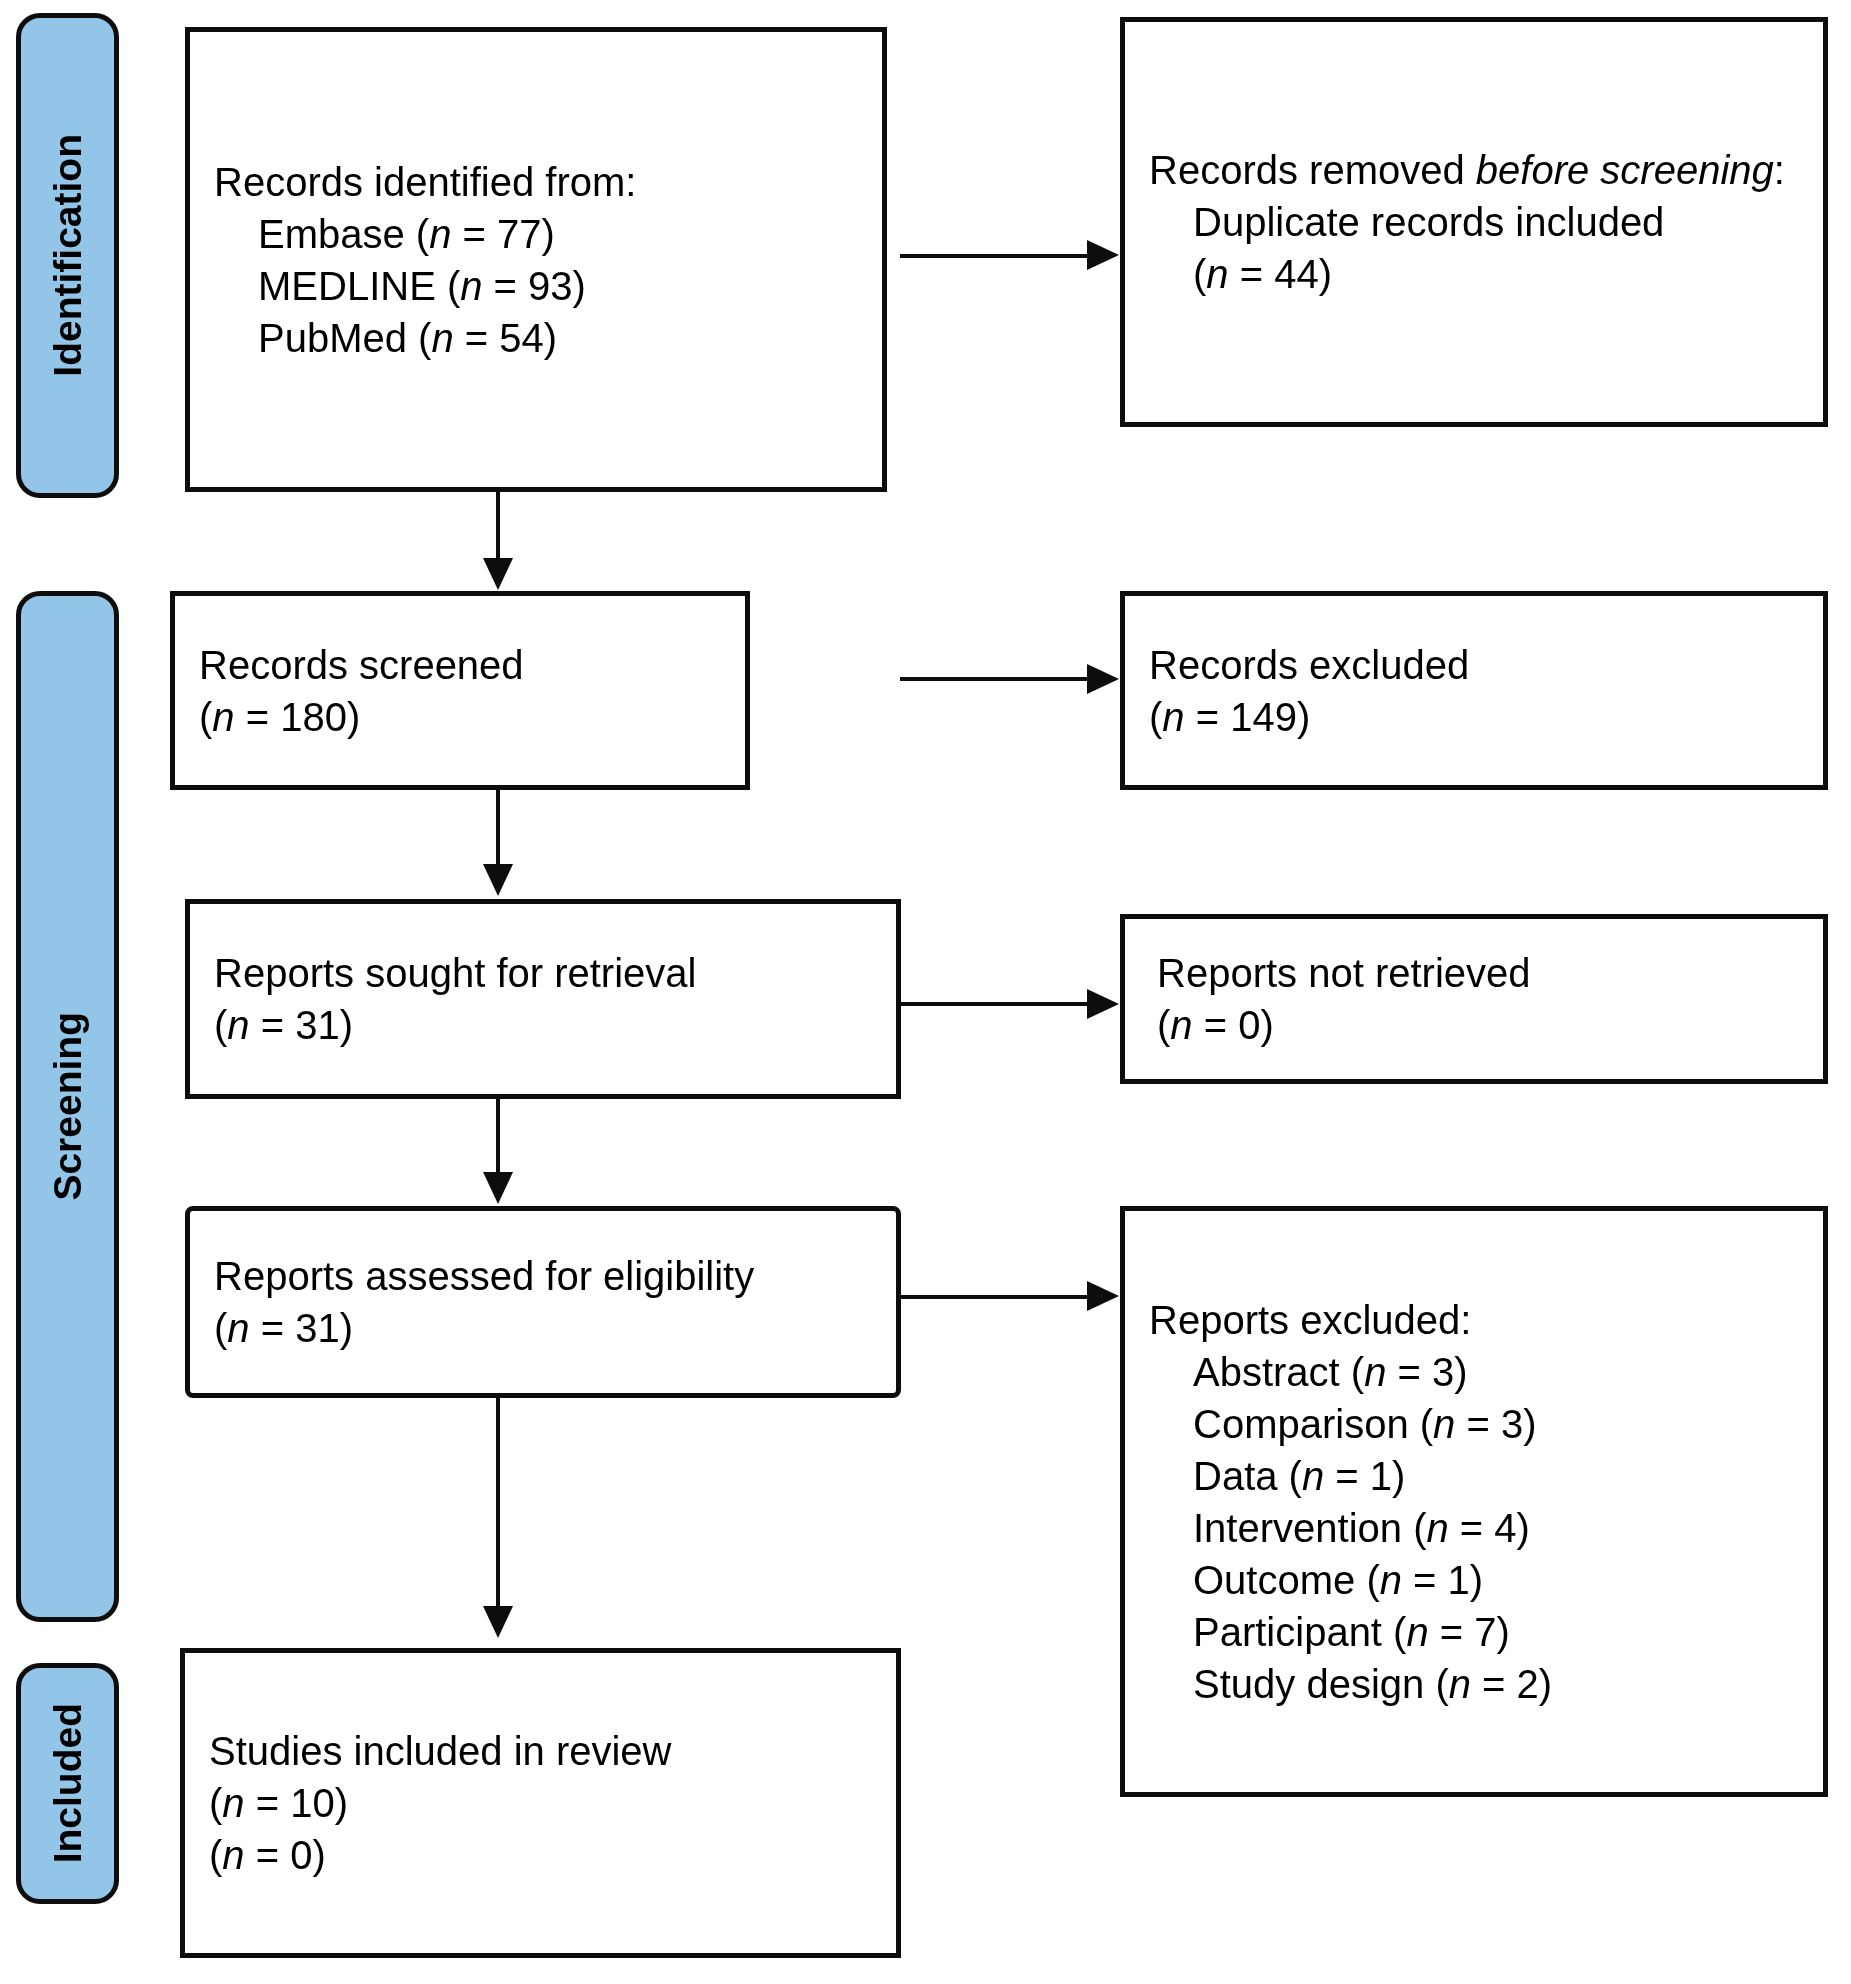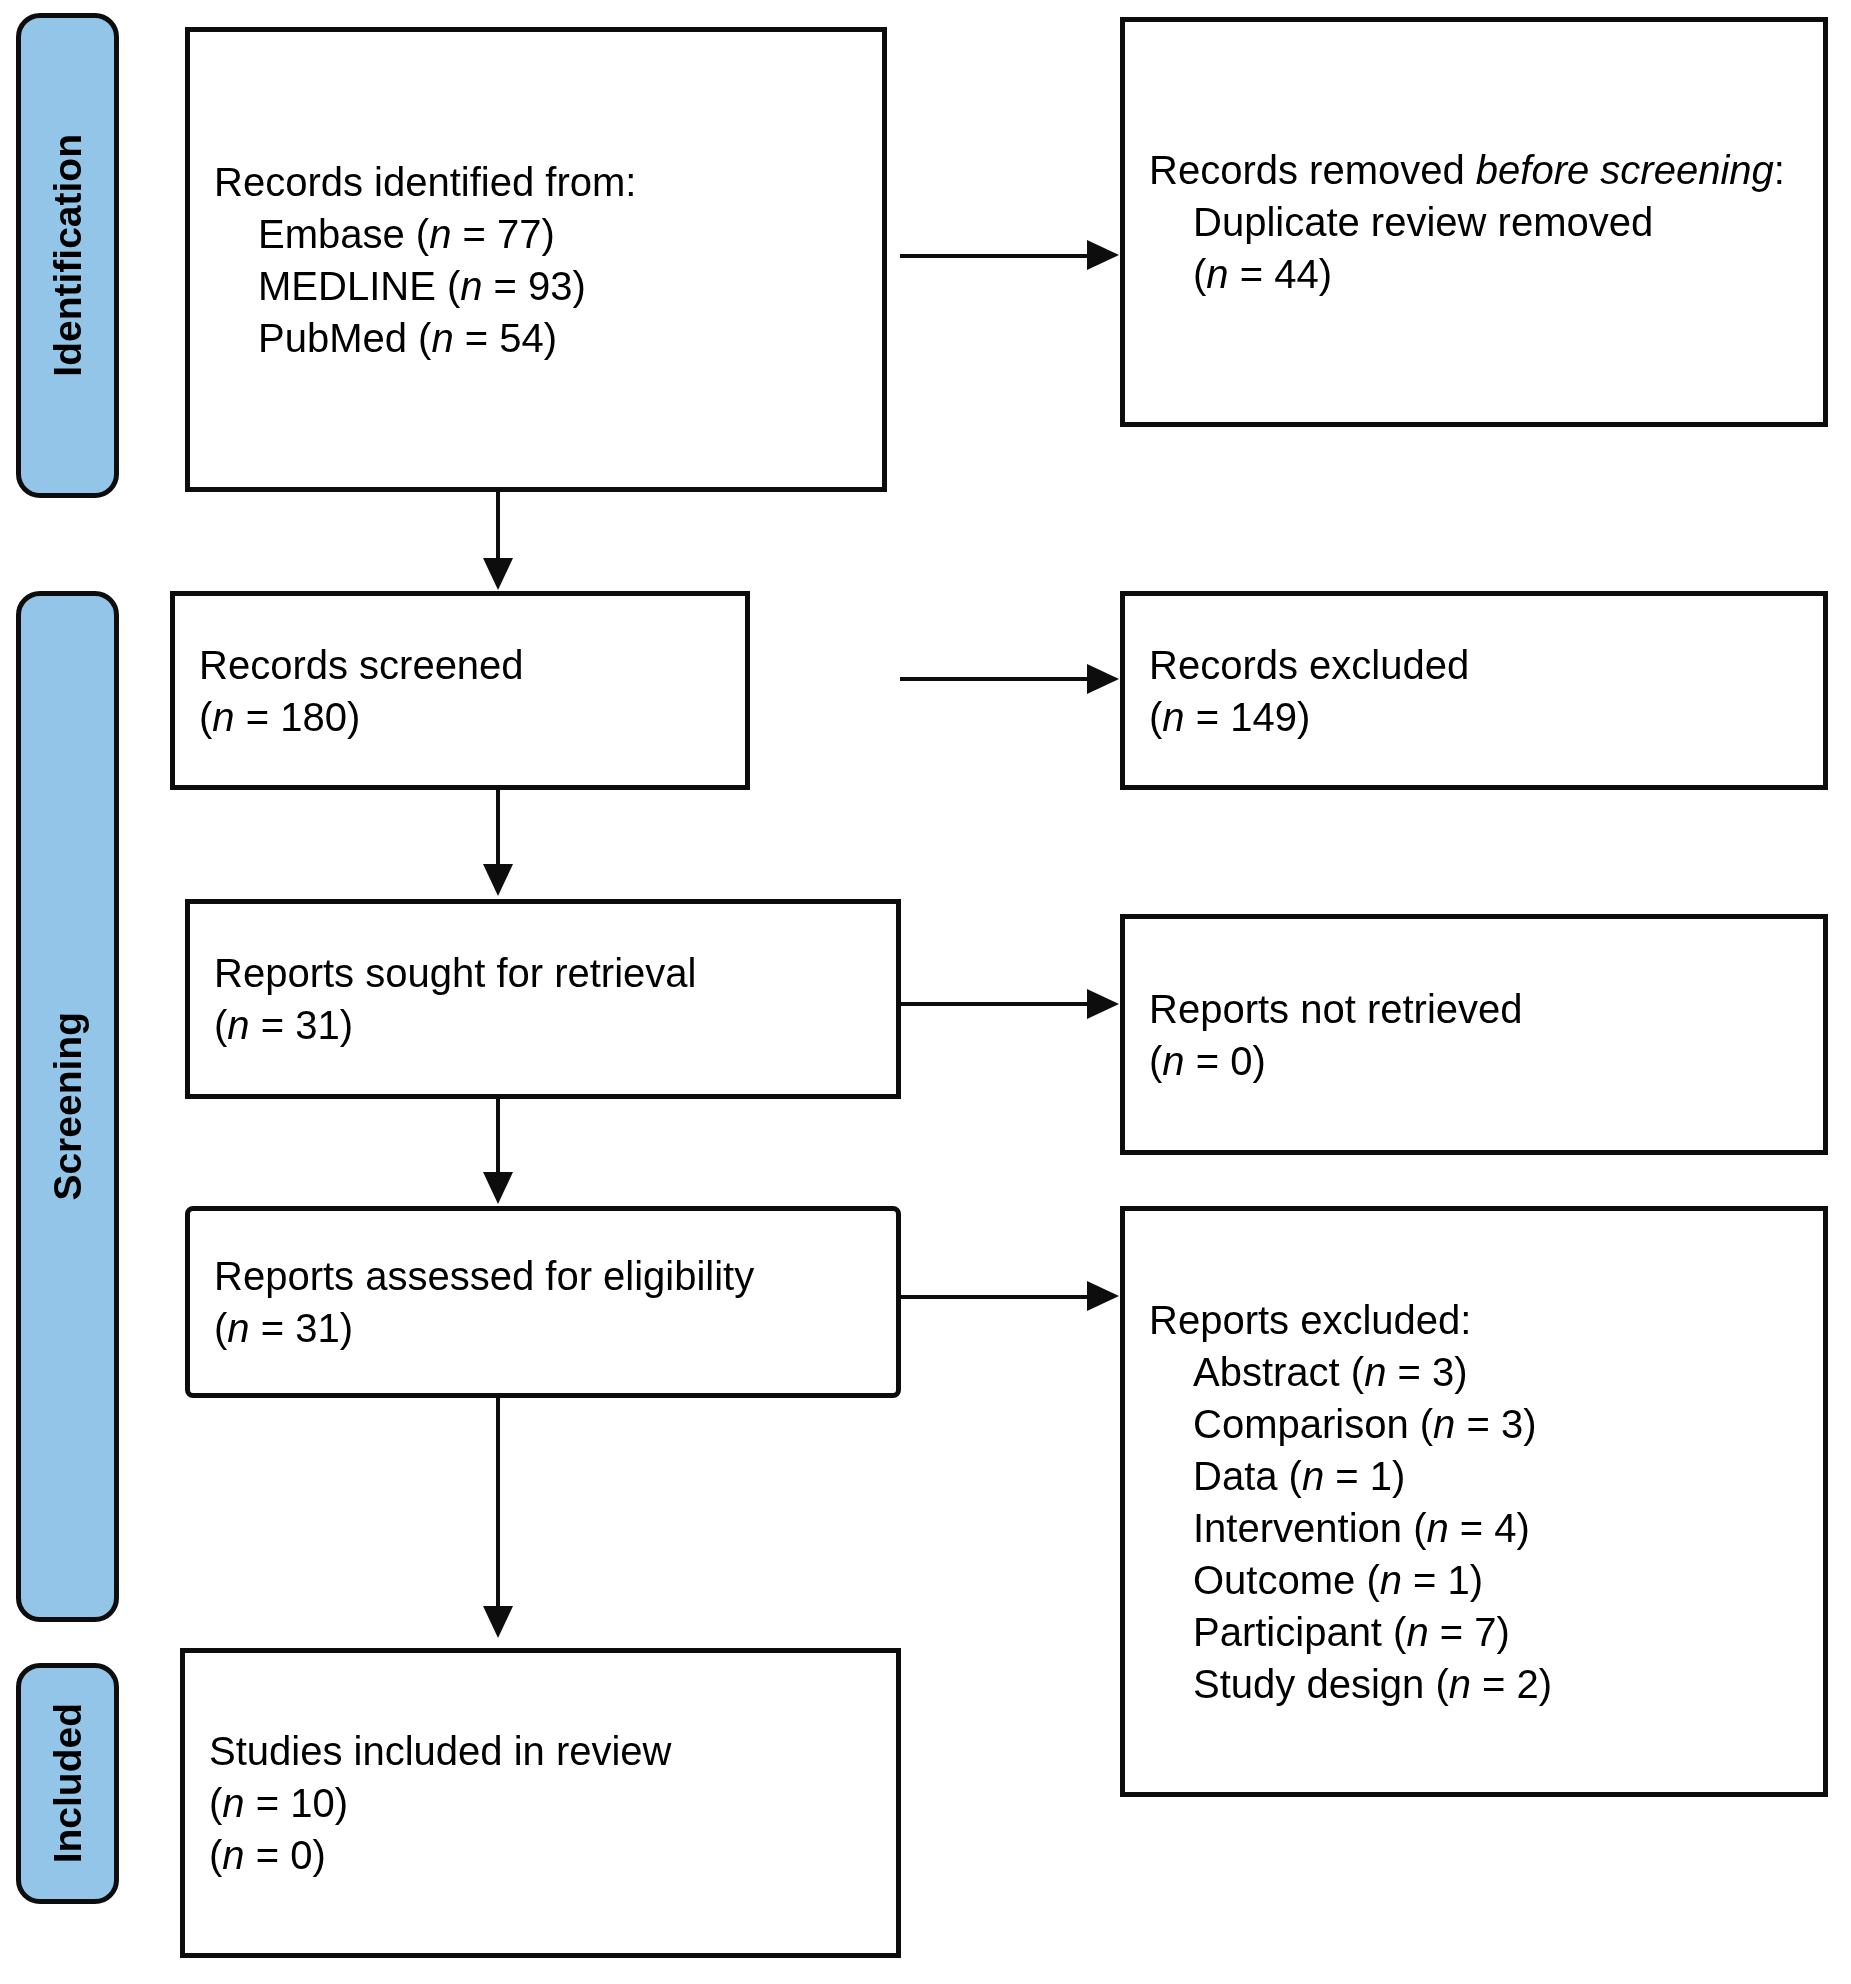--- a/index.html
+++ b/index.html
@@ -117,21 +117,21 @@
       <span class="ln">Records identified from:</span>
       <span class="sub">Embase (<em>n</em> = 77)</span>
       <span class="sub">MEDLINE (<em>n</em> = 93)</span>
       <span class="sub">PubMed (<em>n</em> = 54)</span>
     </div>
   </div>
 
   <div class="flow-box" style="left:1120px; top:17px; width:708px; height:410px;">
     <div class="box-text">
       <span class="ln"><span>Records removed </span><em>before screening</em><span>:</span></span>
-      <span class="sub">Duplicate review removed</span>
+      <span class="sub">Duplicate records included</span>
       <span class="sub">(<em>n</em> = 44)</span>
     </div>
   </div>
 
   <div class="hline" style="left:900px; top:254px; width:187px;"></div>
   <div class="arrow-right" style="left:1087px; top:240px;"></div>
 
   <div class="vline" style="left:496px; top:492px; width:4.2px; height:69px;"></div>
   <div class="arrow-down" style="left:483px; top:558px;"></div>
 
@@ -155,21 +155,21 @@
   <div class="vline" style="left:496px; top:790px; width:4.2px; height:78px;"></div>
   <div class="arrow-down" style="left:483px; top:864px;"></div>
 
   <div class="flow-box" style="left:185px; top:899px; width:716px; height:200px;">
     <div class="box-text">
       <span class="ln">Reports sought for retrieval</span>
       <span class="ln">(<em>n</em> = 31)</span>
     </div>
   </div>
 
-  <div class="flow-box" style="left:1120px; top:914px; width:708px; height:241px;">
+  <div class="flow-box" style="left:1120px; top:914px; width:708px; height:170px;padding-left:8px;">
     <div class="box-text">
       <span class="ln">Reports not retrieved</span>
       <span class="ln">(<em>n</em> = 0)</span>
     </div>
   </div>
 
   <div class="hline" style="left:900px; top:1002px; width:187px;"></div>
   <div class="arrow-right" style="left:1087px; top:989px;"></div>
 
   <div class="vline" style="left:496px; top:1099px; width:4.2px; height:76px;"></div>

